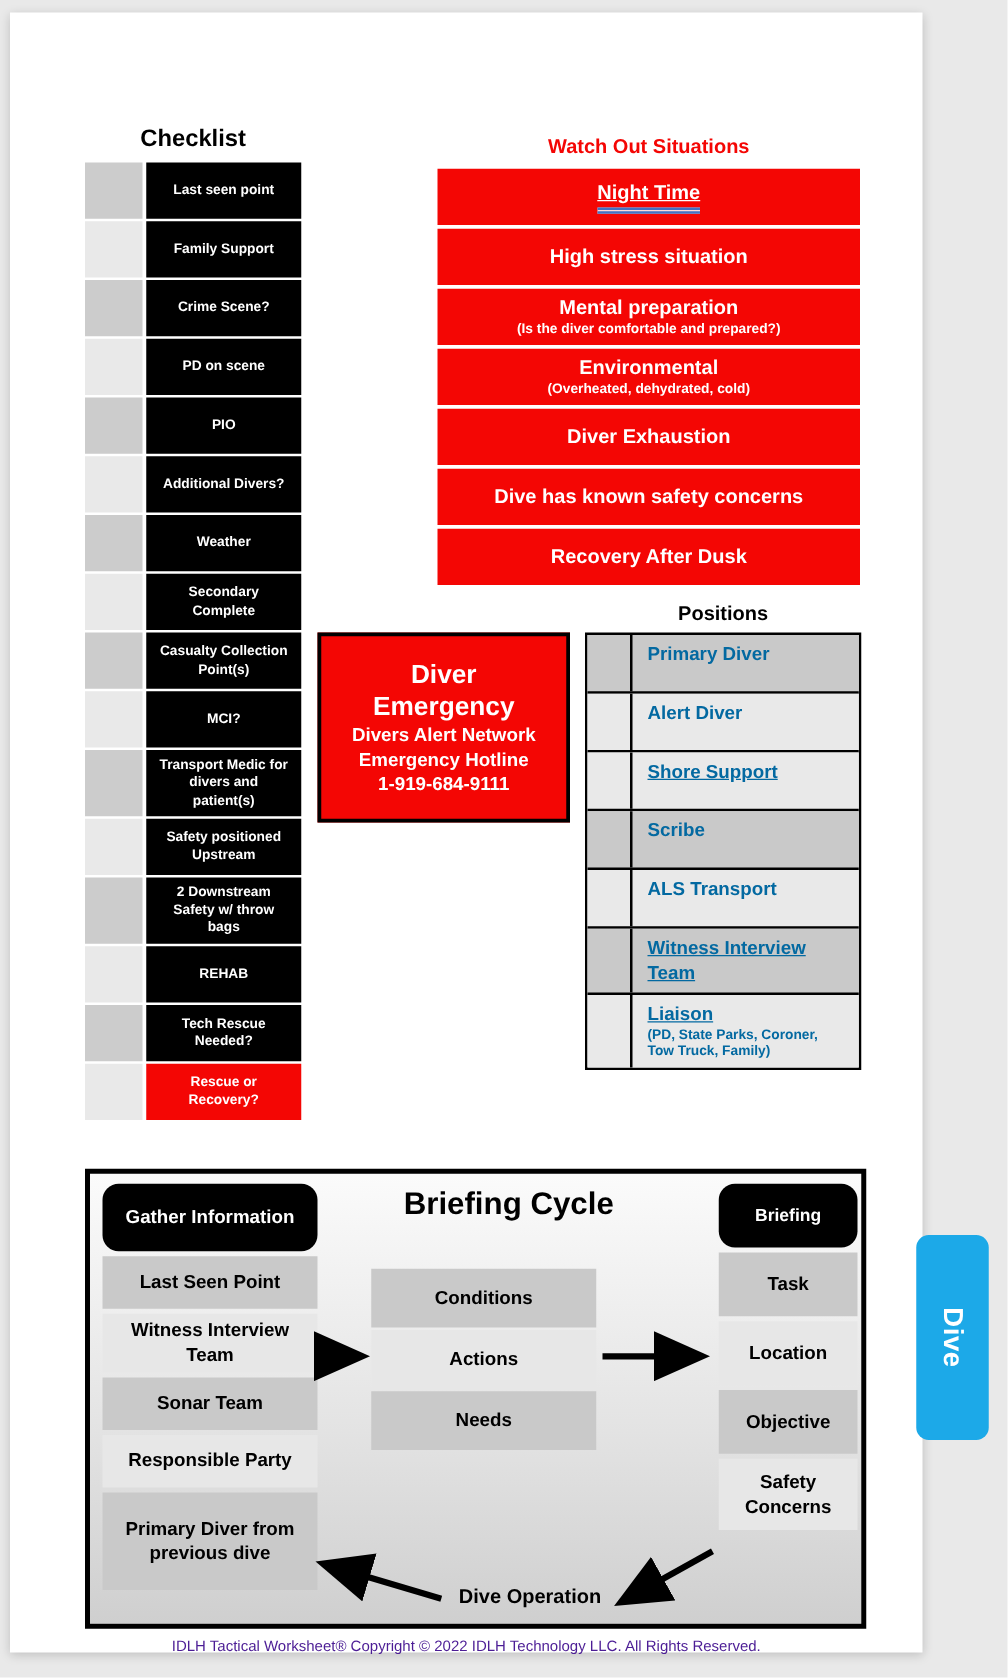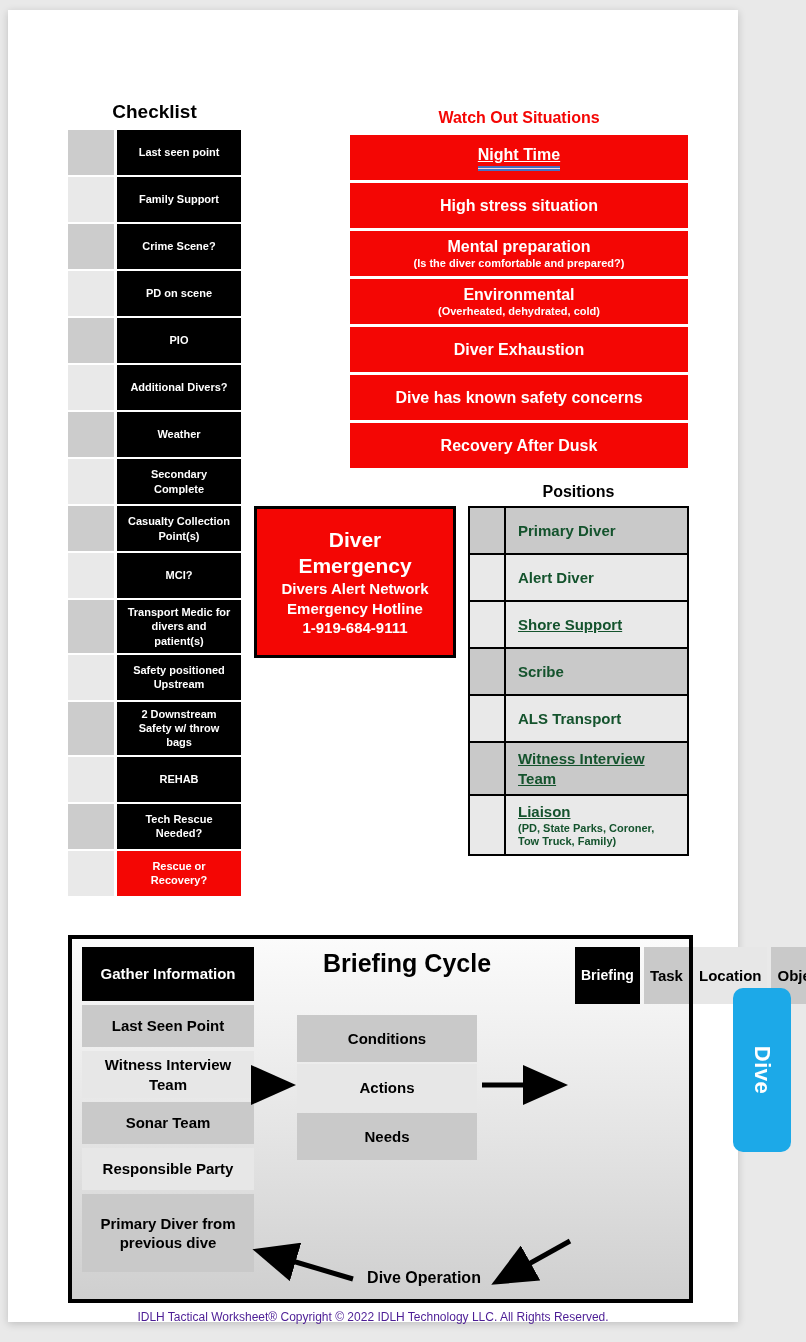--- a/index.html
+++ b/index.html
@@ -56,45 +56,45 @@
   
   .pos-title { position:absolute; left:460px; top:473px; width:221px;
     text-align:center; font-size:16px; font-weight:bold; color:#000; }
   .pos-table { position:absolute; left:460px; top:496px; width:221px;
     border:2px solid #000; }
   .pos-row { display:flex; border-bottom:2px solid #000; min-height:47px; }
   .pos-row:last-child { border-bottom:none; }
   .pos-row.dark { background:#c9c9c9; }
   .pos-row.light { background:#e9e9e9; }
   .pos-check { width:36px; flex:0 0 36px; border-right:2px solid #000; }
-  .pos-label { flex:1; display:flex; flex-direction:column; justify-content:center;
-    padding:6px 16px 6px 12px; font-size:15px; font-weight:bold; color:#14532d; line-height:1.3; }
+  .pos-label { flex:1; display:flex; flex-direction:column; 
+    padding:6px 16px 6px 12px; font-size:15px; font-weight:bold; color:#0369a1; line-height:1.3; }
   .pos-label.ul .p-main { text-decoration:underline; }
   .p-sub { font-size:11px; font-weight:bold; line-height:1.2; }
 
   
   .bc-box { position:absolute; left:60px; top:925px; width:625px; height:368px;
     border:4px solid #000;
     background:linear-gradient(180deg,#fbfbfb 0%,#e4e4e4 55%,#cfcfcf 100%); }
   .bc-title { position:absolute; left:210px; top:10px; width:250px;
     text-align:center; font-size:25px; font-weight:bold; color:#000; }
   .bc-cell { display:flex; align-items:center; justify-content:center;
     text-align:center; font-weight:bold; line-height:1.3; padding:4px 6px; }
-  .bc-cell.black { background:#000; color:#fff; }
+  .bc-cell.black { background:#000; color:#fff;border-radius:13px; }
   .bc-cell.dark { background:#c9c9c9; color:#000; }
   .bc-cell.light { background:#e7e7e7; color:#000; }
   .bc-left { position:absolute; left:10px; top:8px; width:172px;
     display:flex; flex-direction:column; gap:4px; font-size:15px; }
   .bc-left .bc-cell { min-height:42px; }
   .bc-left .bc-cell.black { min-height:54px; font-size:15px; }
   .bc-mid { position:absolute; left:225px; top:76px; width:180px;
     display:flex; flex-direction:column; gap:2px; font-size:15px; }
   .bc-mid .bc-cell { min-height:47px; }
   .bc-right { position:absolute; left:503px; top:8px; width:111px;
-    display:flex; flex-direction:row; gap:4px; font-size:15px; }
+    display:flex; flex-direction:column; gap:4px; font-size:15px; }
   .bc-right .bc-cell { min-height:51px; }
   .bc-right .bc-cell.black { font-size:14px; }
   .bc-arrows { position:absolute; left:0; top:0; width:617px; height:360px; }
   .bc-diveop { position:absolute; left:287px; top:330px; width:130px;
     text-align:center; font-size:16px; font-weight:bold; color:#000; }
 
   
   .footer { position:absolute; left:0; top:1300px; width:730px;
     text-align:center; font-size:12px; color:#4c1d95; }
 

